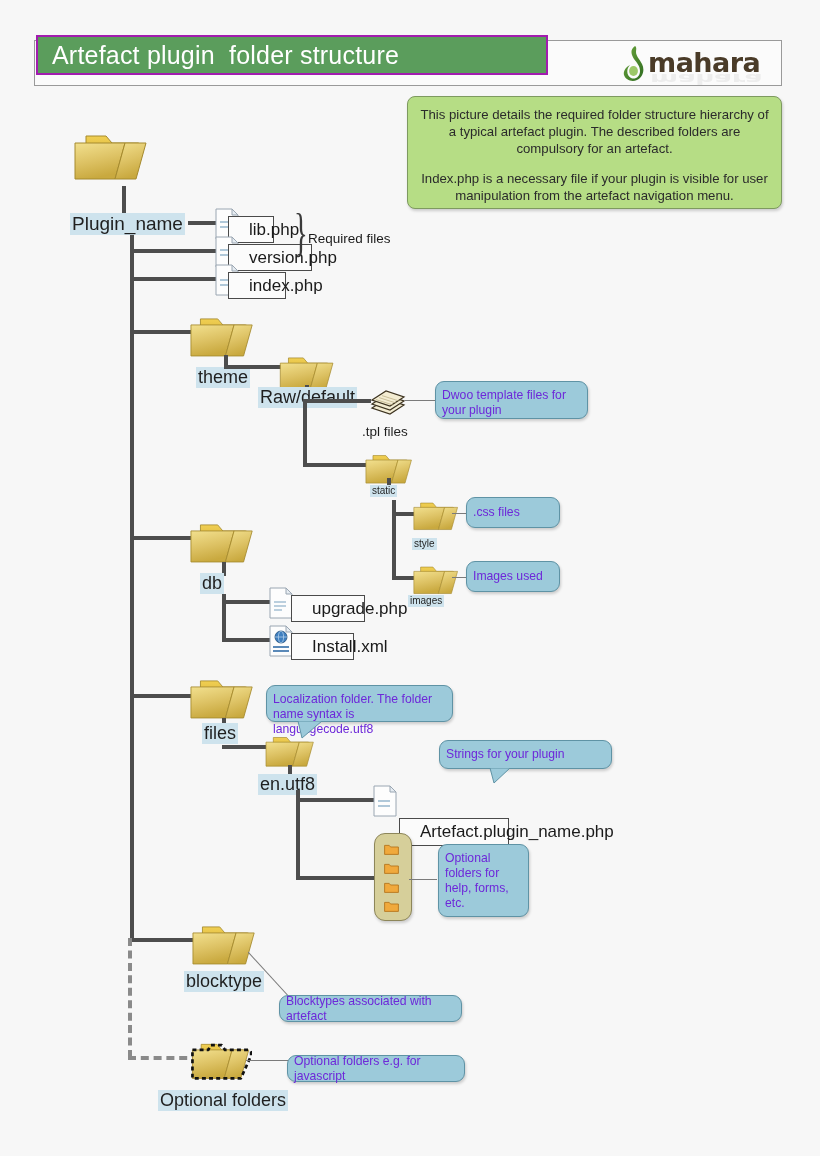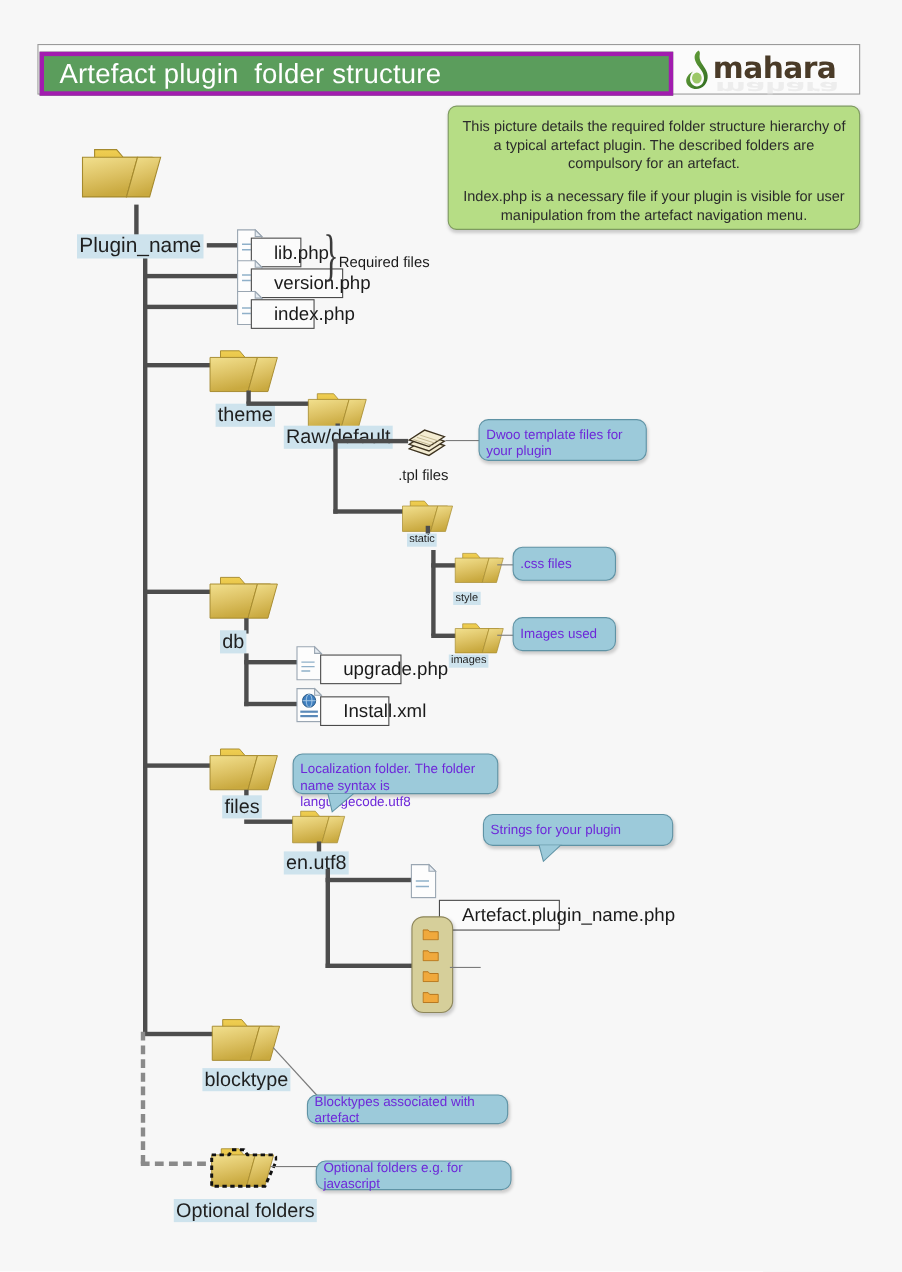--- a/index.html
+++ b/index.html
@@ -23,25 +23,25 @@
     top: 40px;
     width: 748px;
     height: 46px;
     background: #fbfbfb;
     border: 1px solid #9a9a9a;
     box-sizing: border-box;
   }
   .title-green {
     position: absolute;
     left: 36px;
-    top: 47px;
-    width: 576px;
+    top: 35px;
+    width: 512px;
     height: 40px;
     background: #5b9d5c;
-    border: 4px solid #a21caf;
+    border: 2px solid #a21caf;
     box-sizing: border-box;
     display: flex;
     align-items: center;
     padding-left: 14px;
     color: #ffffff;
     font-size: 25px;
     letter-spacing: 0.2px;
     white-space: pre;
   }
   .logo-wrap {
@@ -471,20 +471,21 @@
           <path d="M0.6 2.4 h4.6 l1.4 1.6 h7.8 v7.4 h-13.8 z" fill="#f0a93c" stroke="#b5761e" stroke-width="0.9"></path>
         </svg>
     </div>
     <div class="minifolder" style="left:9px; top:66px;">
       <svg viewBox="0 0 15 12">
           <path d="M0.6 2.4 h4.6 l1.4 1.6 h7.8 v7.4 h-13.8 z" fill="#f0a93c" stroke="#b5761e" stroke-width="0.9"></path>
         </svg>
     </div>
   </div>
   <div class="thin-line" style="left:409px; top:879px; width:28px;"></div>
+  <div class="callout" style="left:438px; top:844px; width:91px; height:73px;">Optional folders for help, forms, etc.</div>
 
   <div class="hline" style="left:130px; top:938px; width:66px;"></div>
   <div class="folder" style="left:190px; top:920px; width:68px; height:50px;">
     <svg viewBox="0 0 78 58">
       <path d="M14 8 h20 l6 7 h26 a3 3 0 0 1 3 3 v12 h-55 z" fill="url(#fg2)" stroke="#a58a2e" stroke-width="1"></path>
       <path d="M3 15 h50 l-10 36 h-40 z" fill="url(#fg1)" stroke="#a58a2e" stroke-width="1"></path>
       <path d="M53 15 h21 l-10 36 h-21 z" fill="url(#fg1)" stroke="#a58a2e" stroke-width="1"></path>
     </svg>
   </div>
   <div class="lbl" style="left:184px; top:971px;">blocktype</div>

